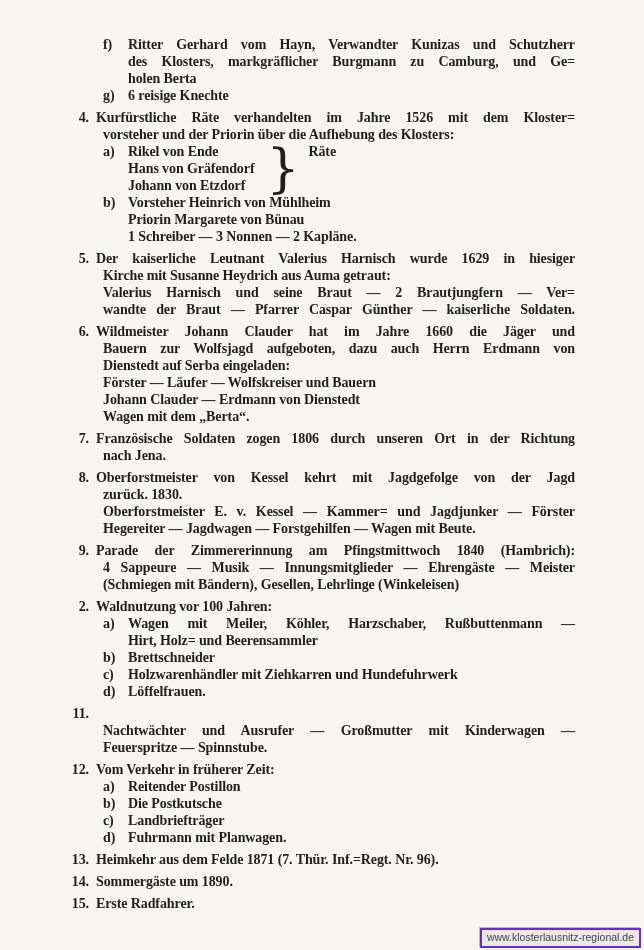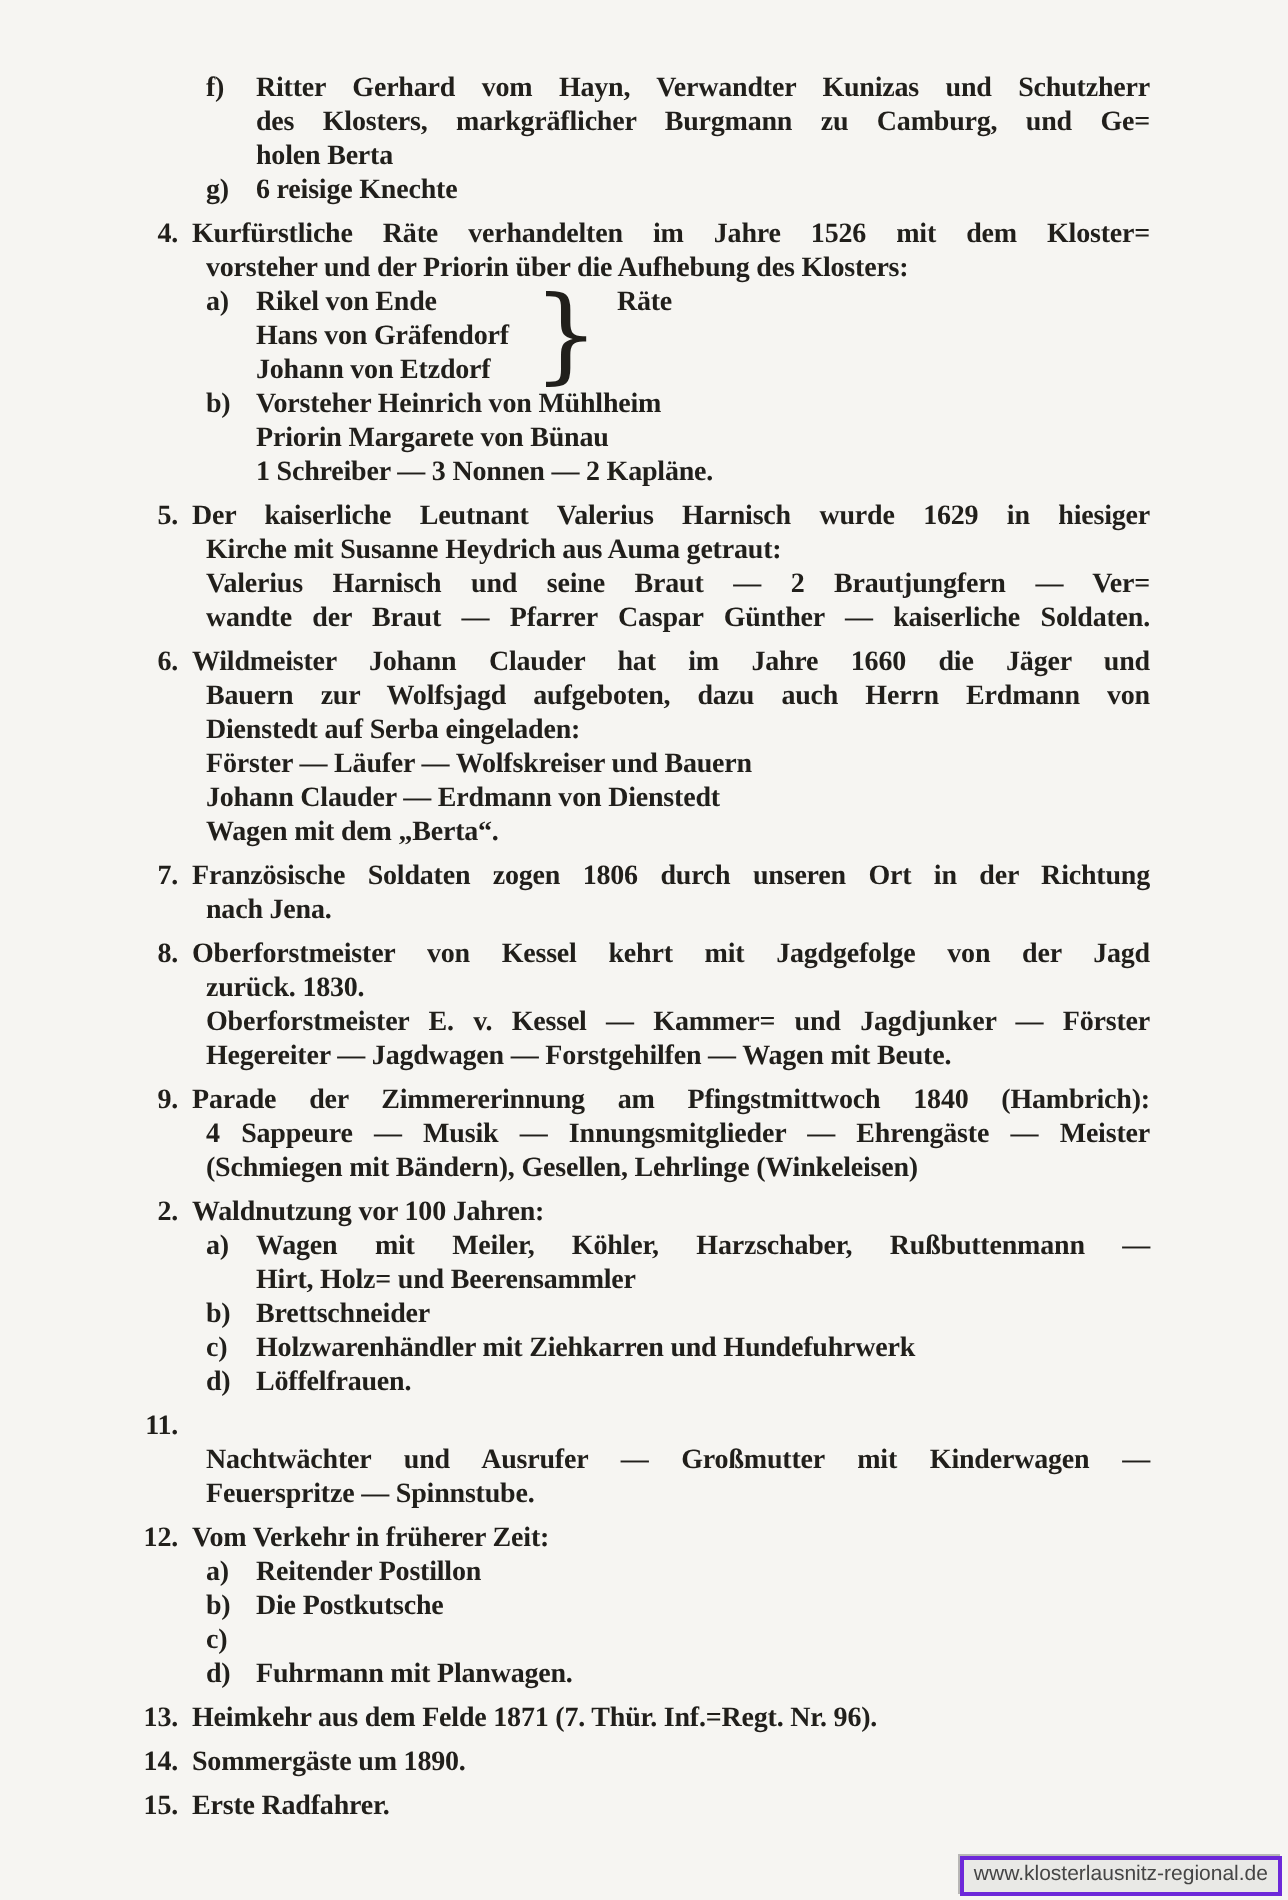--- a/index.html
+++ b/index.html
@@ -248,20 +248,21 @@
         <span class="text">Reitender Postillon</span>
       </div>
       <div class="row sub">
         <span class="sp sp1"></span>
         <span class="sublabel">b)</span>
         <span class="text">Die Postkutsche</span>
       </div>
       <div class="row sub">
         <span class="sp sp1"></span>
         <span class="sublabel">c)</span>
+        <span class="text">Landbriefträger</span>
       </div>
       <div class="row sub">
         <span class="sp sp1"></span>
         <span class="sublabel">d)</span>
         <span class="text">Fuhrmann mit Planwagen.</span>
       </div>
       <div class="row item">
         <span class="num">13.</span>
         <span class="text">Heimkehr aus dem Felde 1871 (7. Thür. Inf.=Regt. Nr. 96).</span>
       </div>

